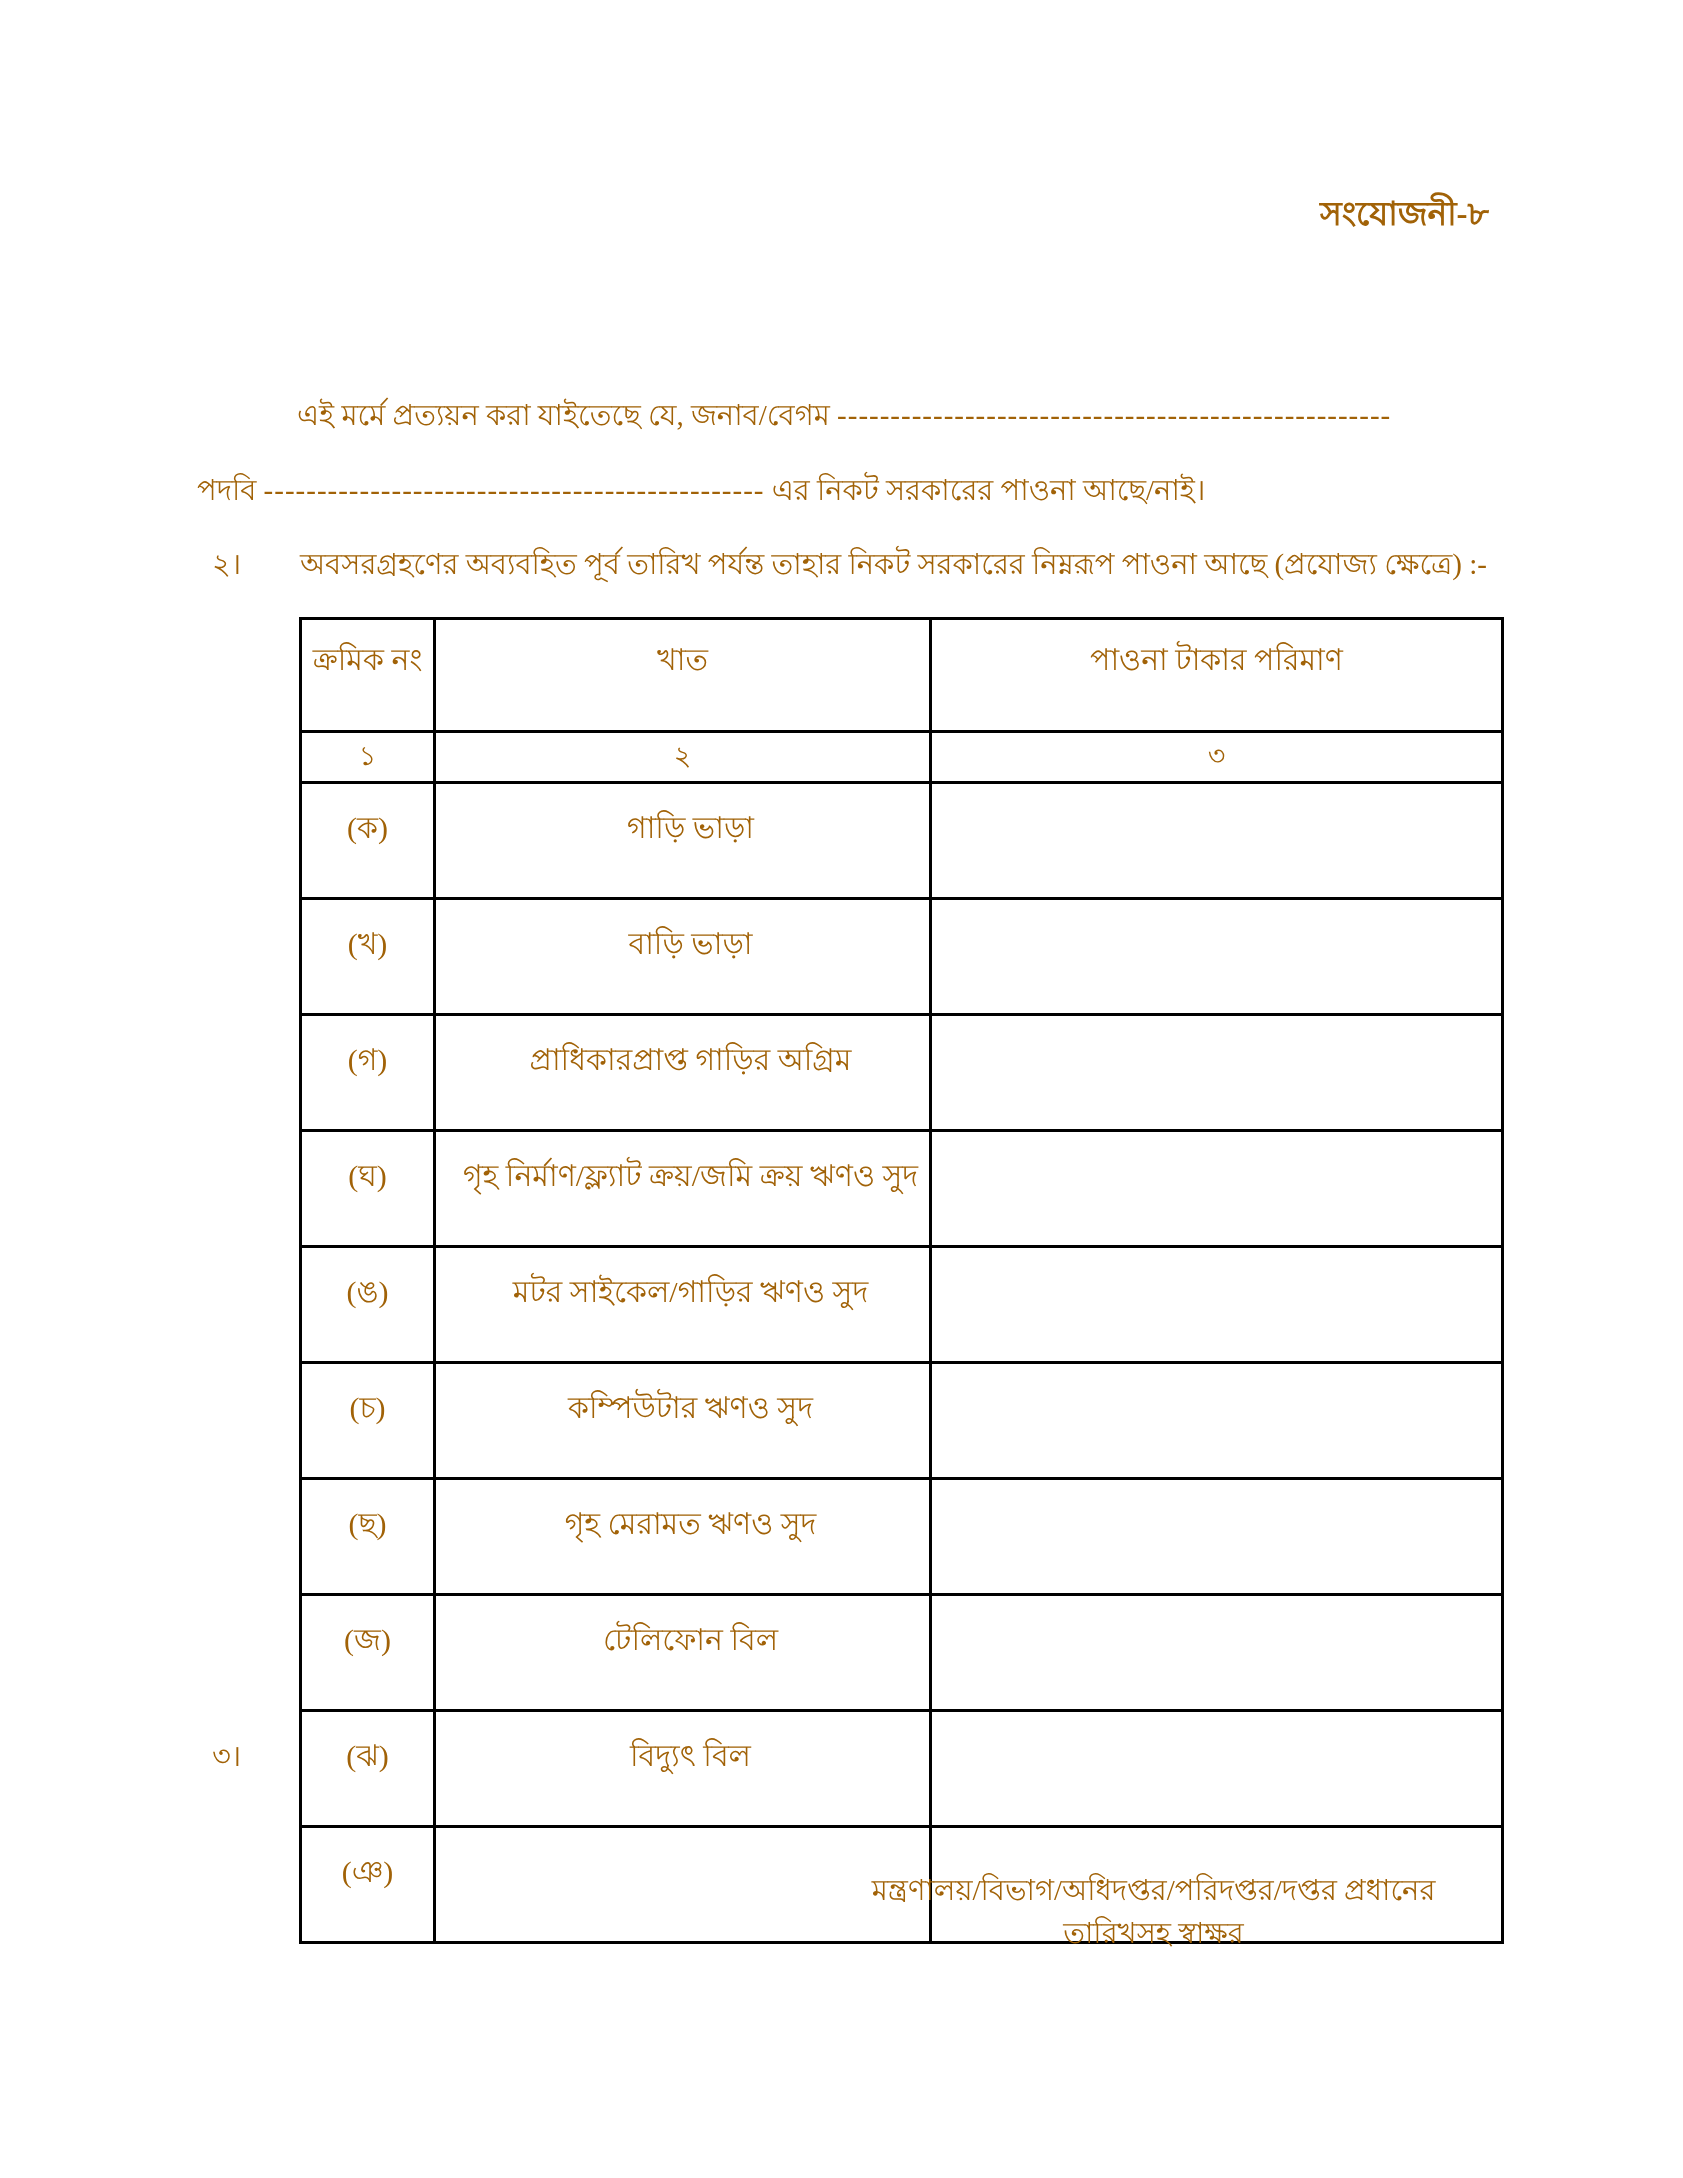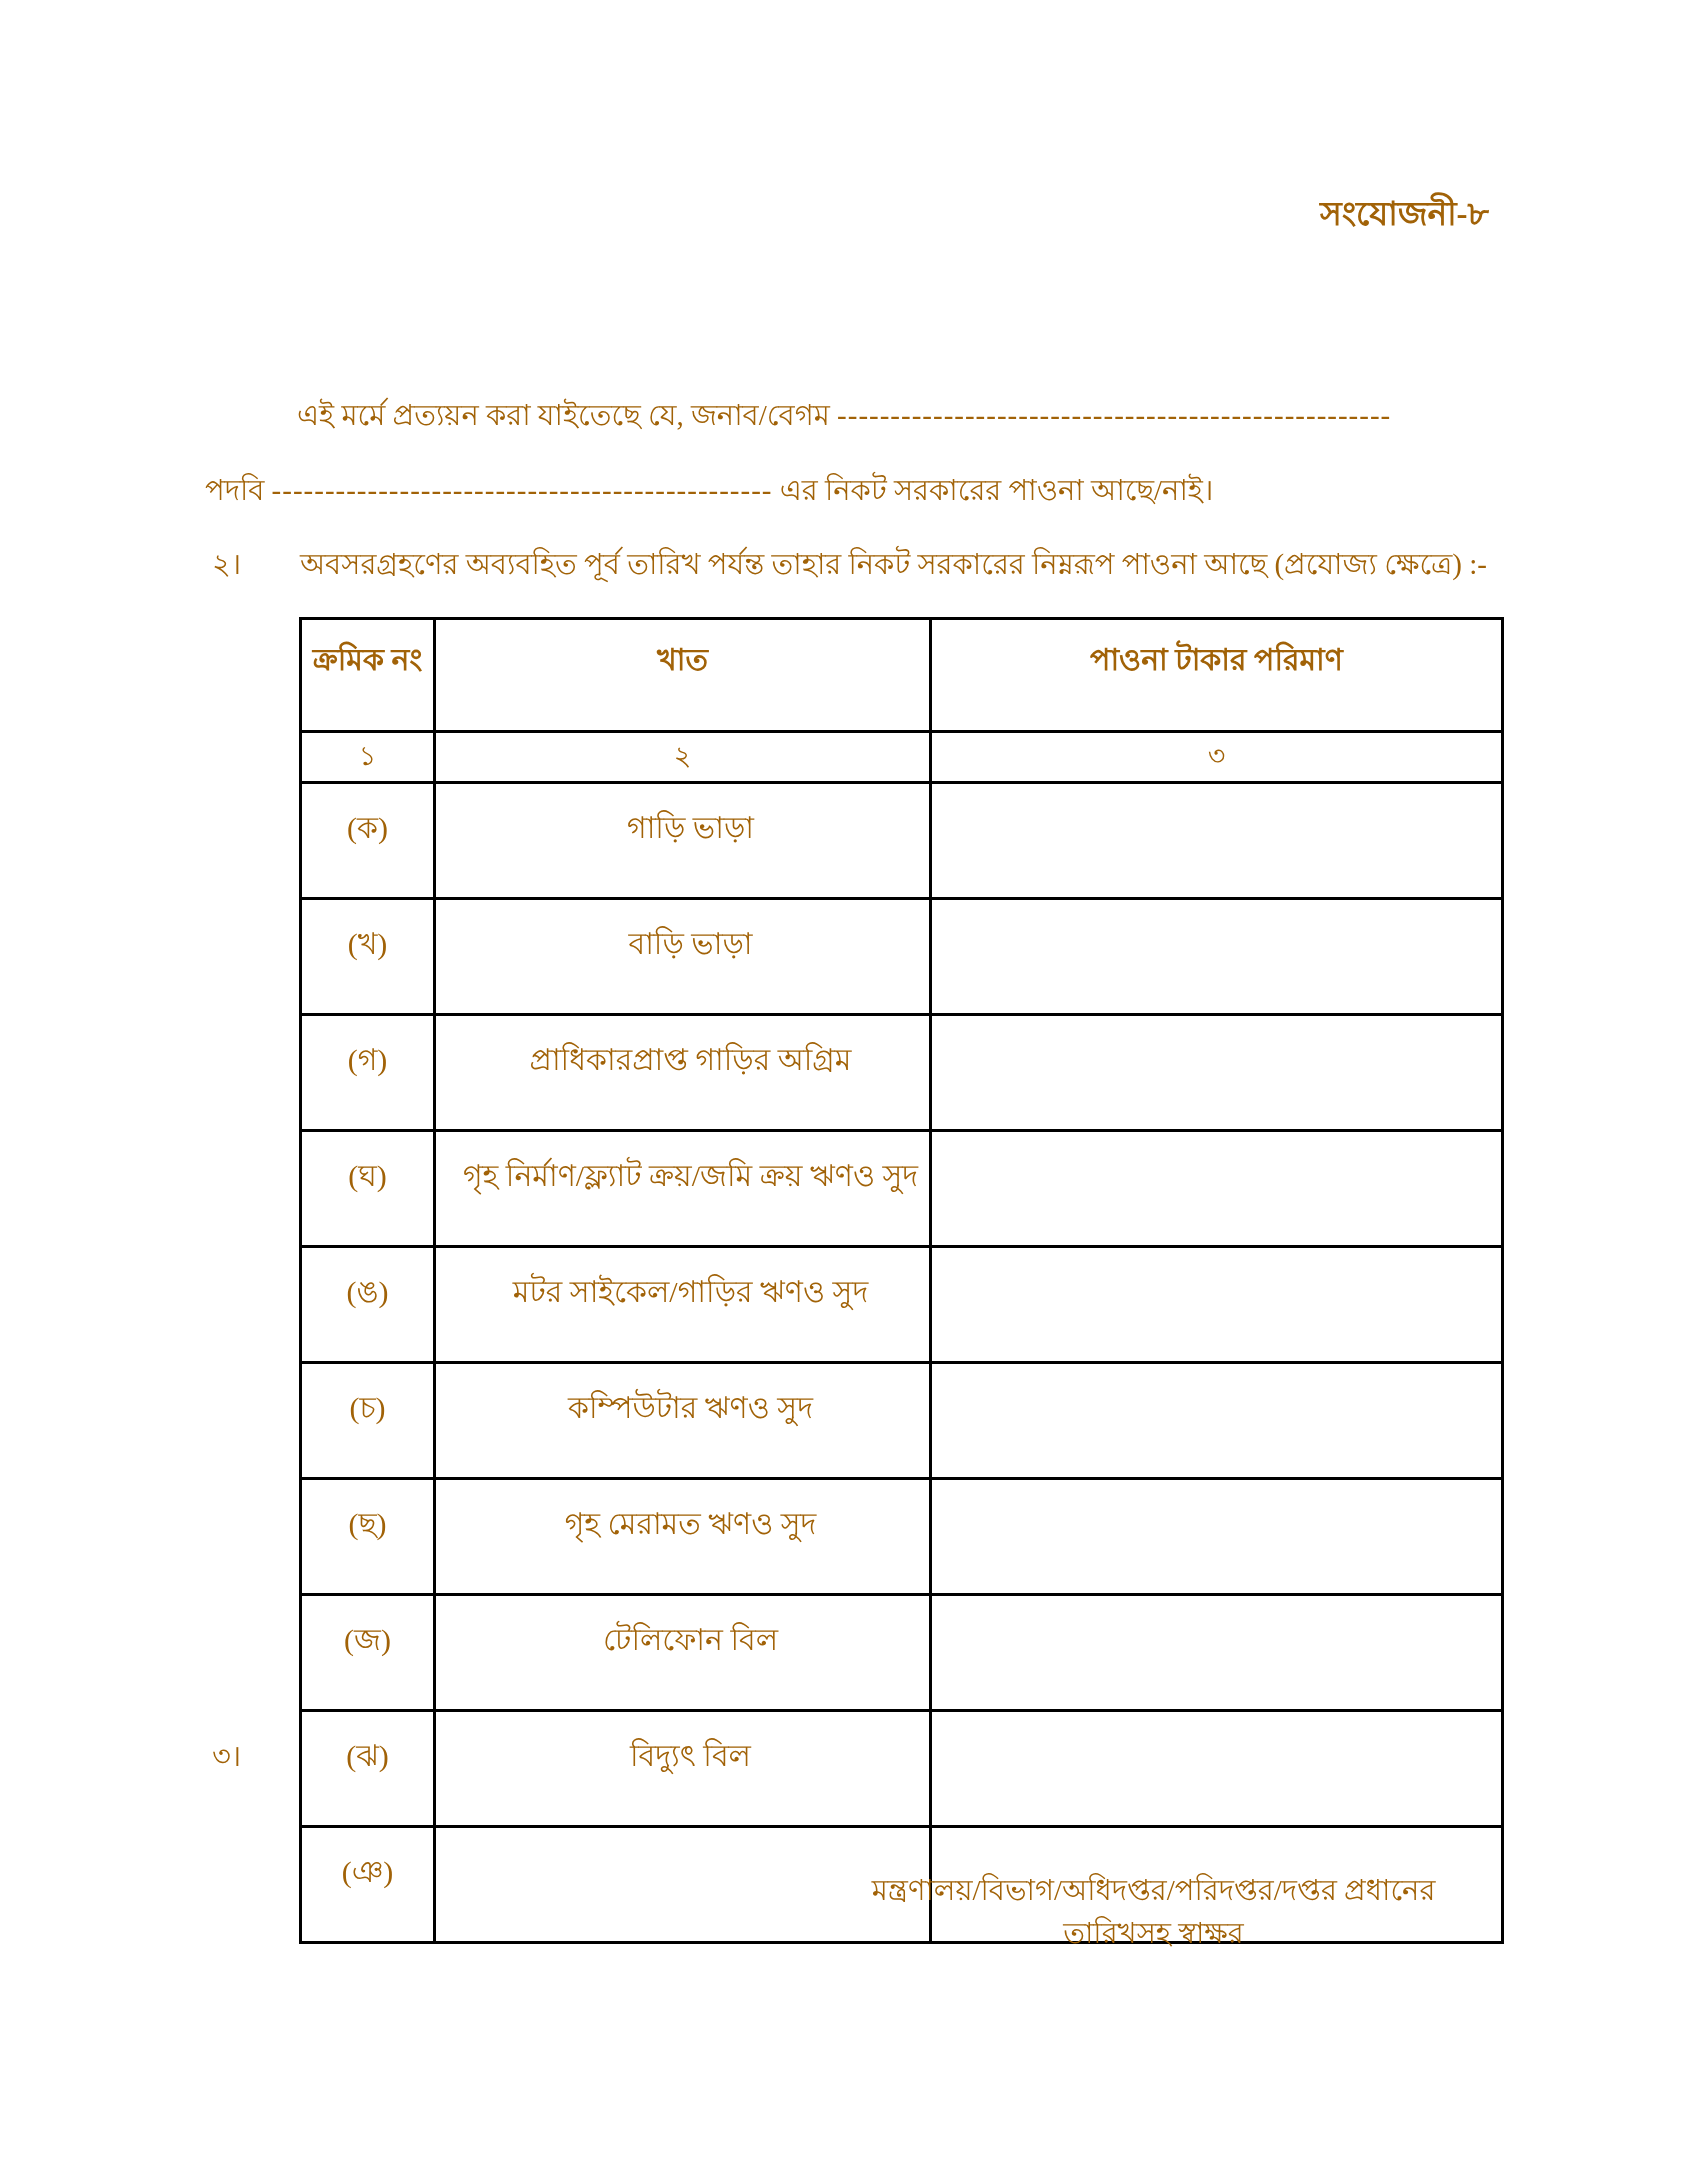--- a/index.html
+++ b/index.html
@@ -13,38 +13,38 @@
   .annexure{
     position:absolute;top:188px;right:194px;
     font-weight:700;font-size:33px;white-space:nowrap;
   }
   .form-title{
     position:absolute;top:280px;left:0;width:1683px;
     text-align:center;font-weight:700;font-size:40px;
   }
   .para{position:absolute;font-size:29px;white-space:nowrap;}
   .para1{top:392px;left:297px;width:1144px;overflow:hidden;}
-  .para2{top:467px;left:205px;width:1307px;overflow:hidden;}
+  .para2{top:467px;left:197px;width:1307px;overflow:hidden;}
   .dashes{letter-spacing:1px;}
   .numbered{position:absolute;display:flex;font-size:29px;}
   .numbered .num{flex:0 0 88px;}
   .item2{top:541px;left:212px;width:1287px;}
   .item3{top:1733px;left:212px;width:1287px;}
   table.dues{
     position:absolute;top:617px;left:299px;
     width:1202px;border-collapse:collapse;table-layout:fixed;
     font-size:30px;
   }
   table.dues th,table.dues td{
     border:3px solid #000000;
     overflow:hidden;
   }
   table.dues thead th{
     height:93px;vertical-align:top;padding-top:16px;
-    font-weight:700;text-align:center;
+    font-weight:400;text-align:center;
   }
   tr.numrow td{
     height:48px;text-align:center;vertical-align:middle;
     font-size:27px;padding:0;
   }
   tr.itemrow td{height:92px;vertical-align:top;}
   tr.itemrow td.serial{text-align:center;padding-top:20px;}
   tr.itemrow td.item{text-align:center;padding:20px 0 0 16px;}
   tr.itemrow td.amount{padding:0;}
   .signature{

